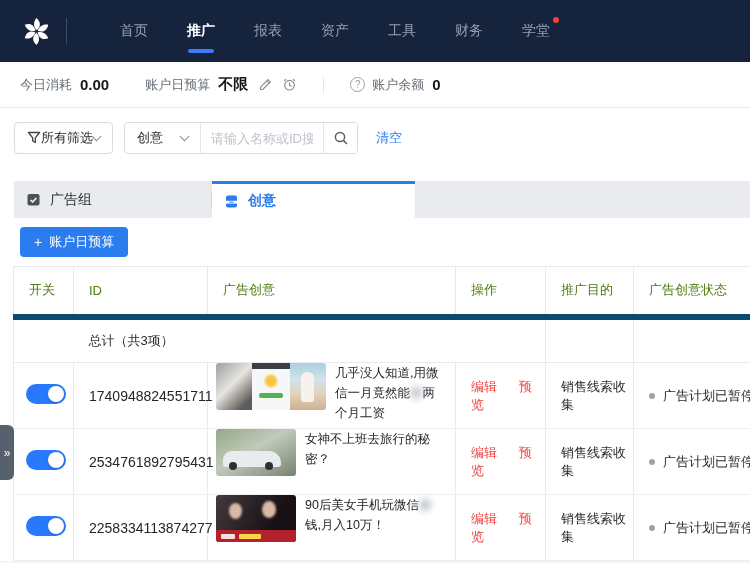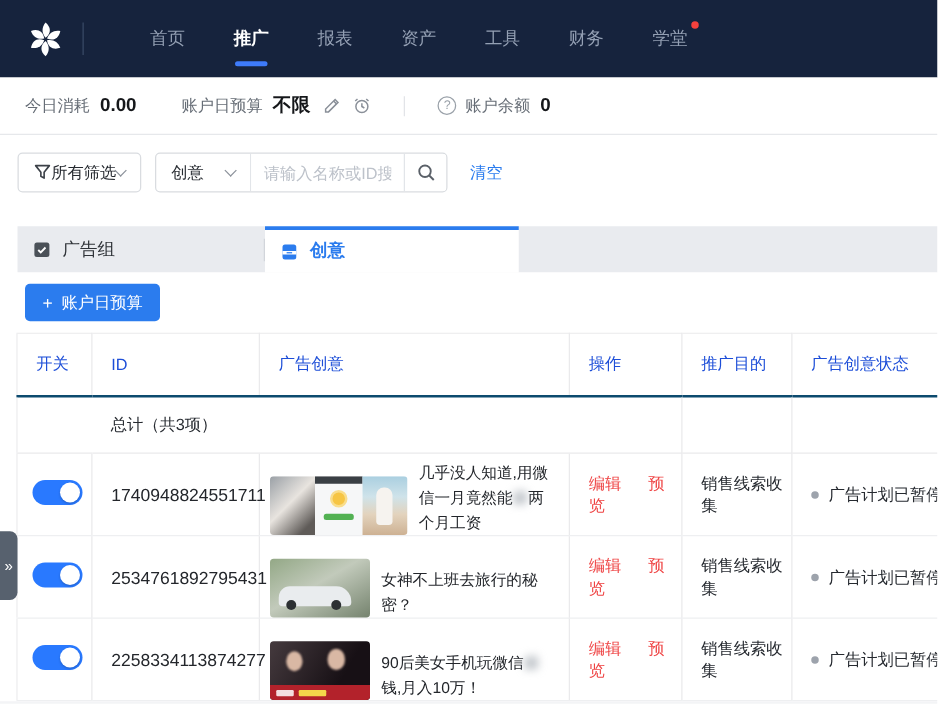--- a/index.html
+++ b/index.html
@@ -69,29 +69,29 @@
   .toolbar { height:48px; display:flex; align-items:center; padding-left:20px; background:#fff; }
   .btn-primary { height:30px; background:#2B7CEE; color:#fff; border:none; border-radius:4px;
     padding:0 14px; font-size:13px; display:flex; align-items:center; gap:7px; cursor:pointer;
     font-family:"Liberation Sans","DejaVu Sans",sans-serif; }
   .btn-primary .plus { font-size:14px; }
 
   
   .table-wrap { margin-left:13px; width:737px; overflow:hidden; }
   table { border-collapse:collapse; table-layout:fixed; width:800px; font-size:13px; color:#262A30;
     border-left:1px solid #EAEAEC; }
-  th { height:50px; color:#1d4ed8; font-weight:normal; text-align:left; padding-left:15px;
-    border-top:1px solid #EAEAEC; border-bottom:2px solid #0c4a6e; border-right:1px solid #EAEAEC; }
+  th { height:50px; color:#4d7c0f; font-weight:normal; text-align:left; padding-left:15px;
+    border-top:1px solid #EAEAEC; border-bottom:6px solid #0c4a6e; border-right:1px solid #EAEAEC; }
   th:last-child { border-right:none; }
   .row-total td { height:46px; border-bottom:1px solid #EAEAEC; padding-left:15px; }
   .row-total td.b-r { border-right:1px solid #EAEAEC; }
   .data-row td { height:65px; border-bottom:1px solid #EEEFF1; border-right:1px solid #EAEAEC; padding:0; }
   .data-row td:last-child { border-right:none; }
   .cell-id { padding-left:15px !important; font-size:14px; color:#23262B; }
-  .cell-creative { display:flex; align-items:flex-end; gap:9px; padding:0 10px 0 8px; height:65px; }
+  .cell-creative { display:flex; align-items:flex-start; gap:9px; padding:0 10px 0 8px; height:65px; }
   .title { flex:1; line-height:20px; font-size:12.5px; color:#23262B; }
   .blur { filter:blur(3.5px); color:#9098A1; }
   .cell-ops { padding-left:15px !important; }
   .cell-ops a { color:#ef4444; text-decoration:none; margin-right:18px; }
   .cell-obj { padding-left:15px !important; }
   .cell-status { padding-left:15px !important; }
   .status { display:flex; align-items:center; gap:8px; }
   .dot { width:6px; height:6px; border-radius:50%; background:#9DA3AC; flex:none; }
 
   .switch { display:inline-block; width:40px; height:20px; border-radius:10px; background:#2979FF;

